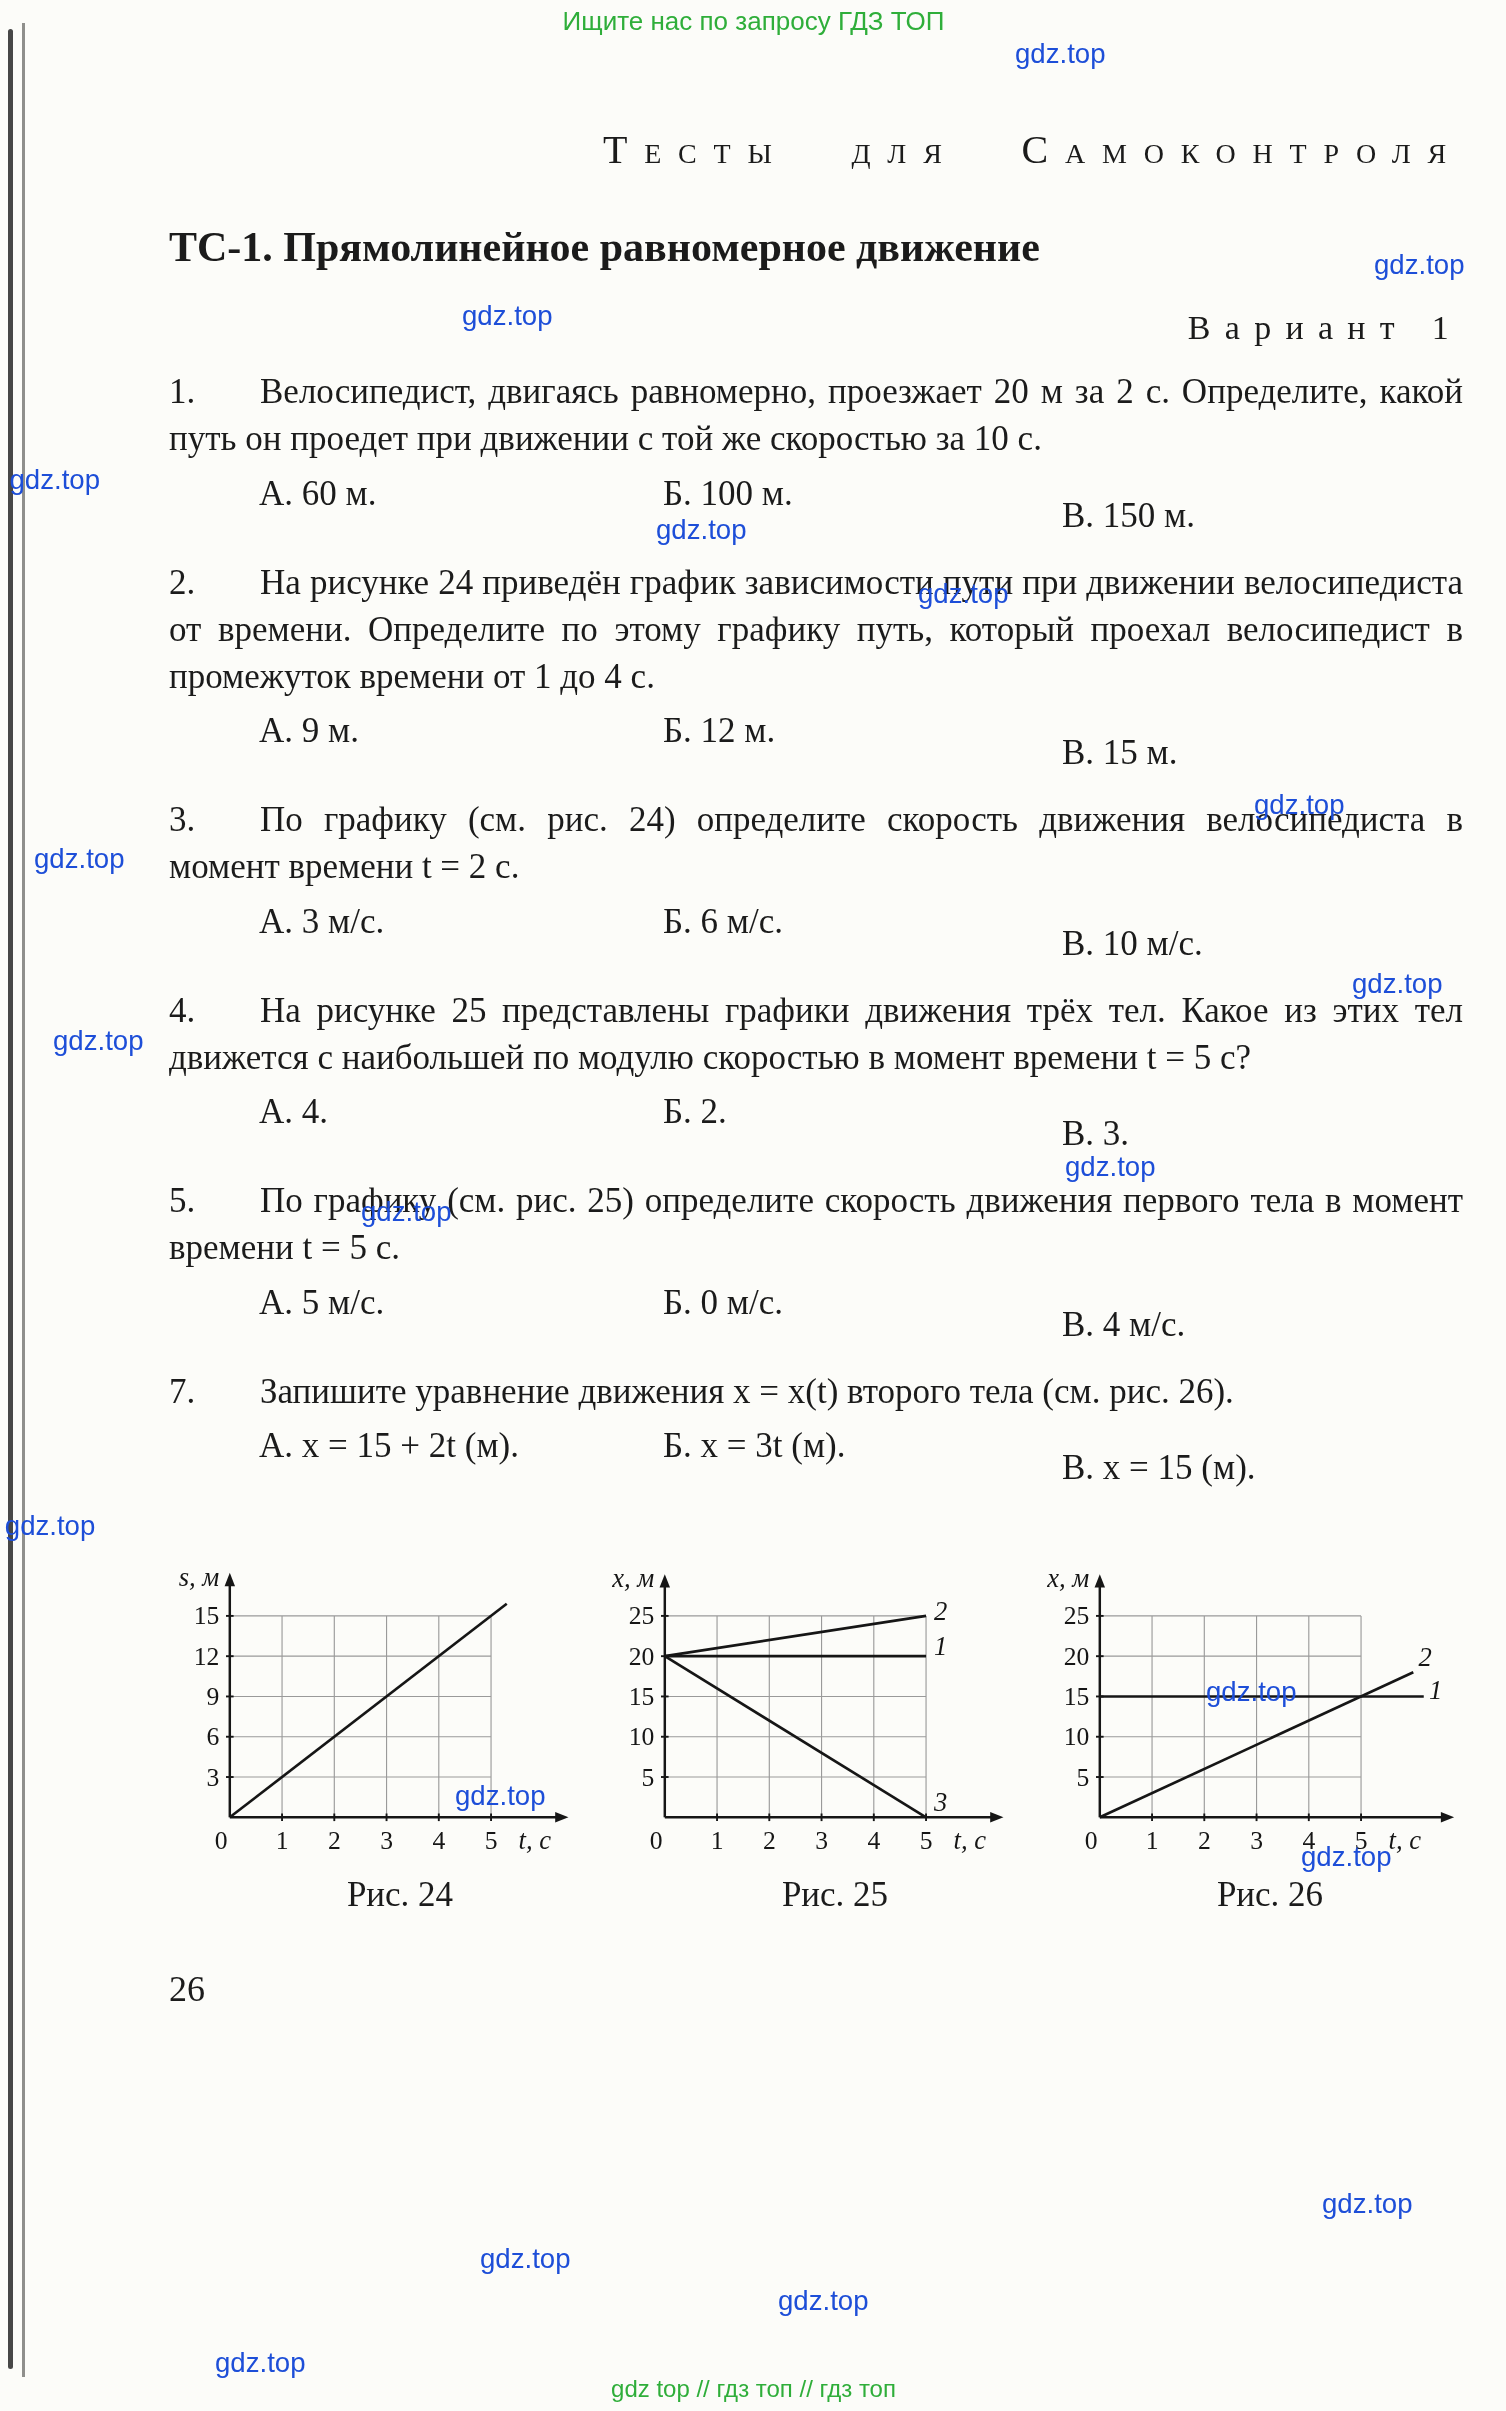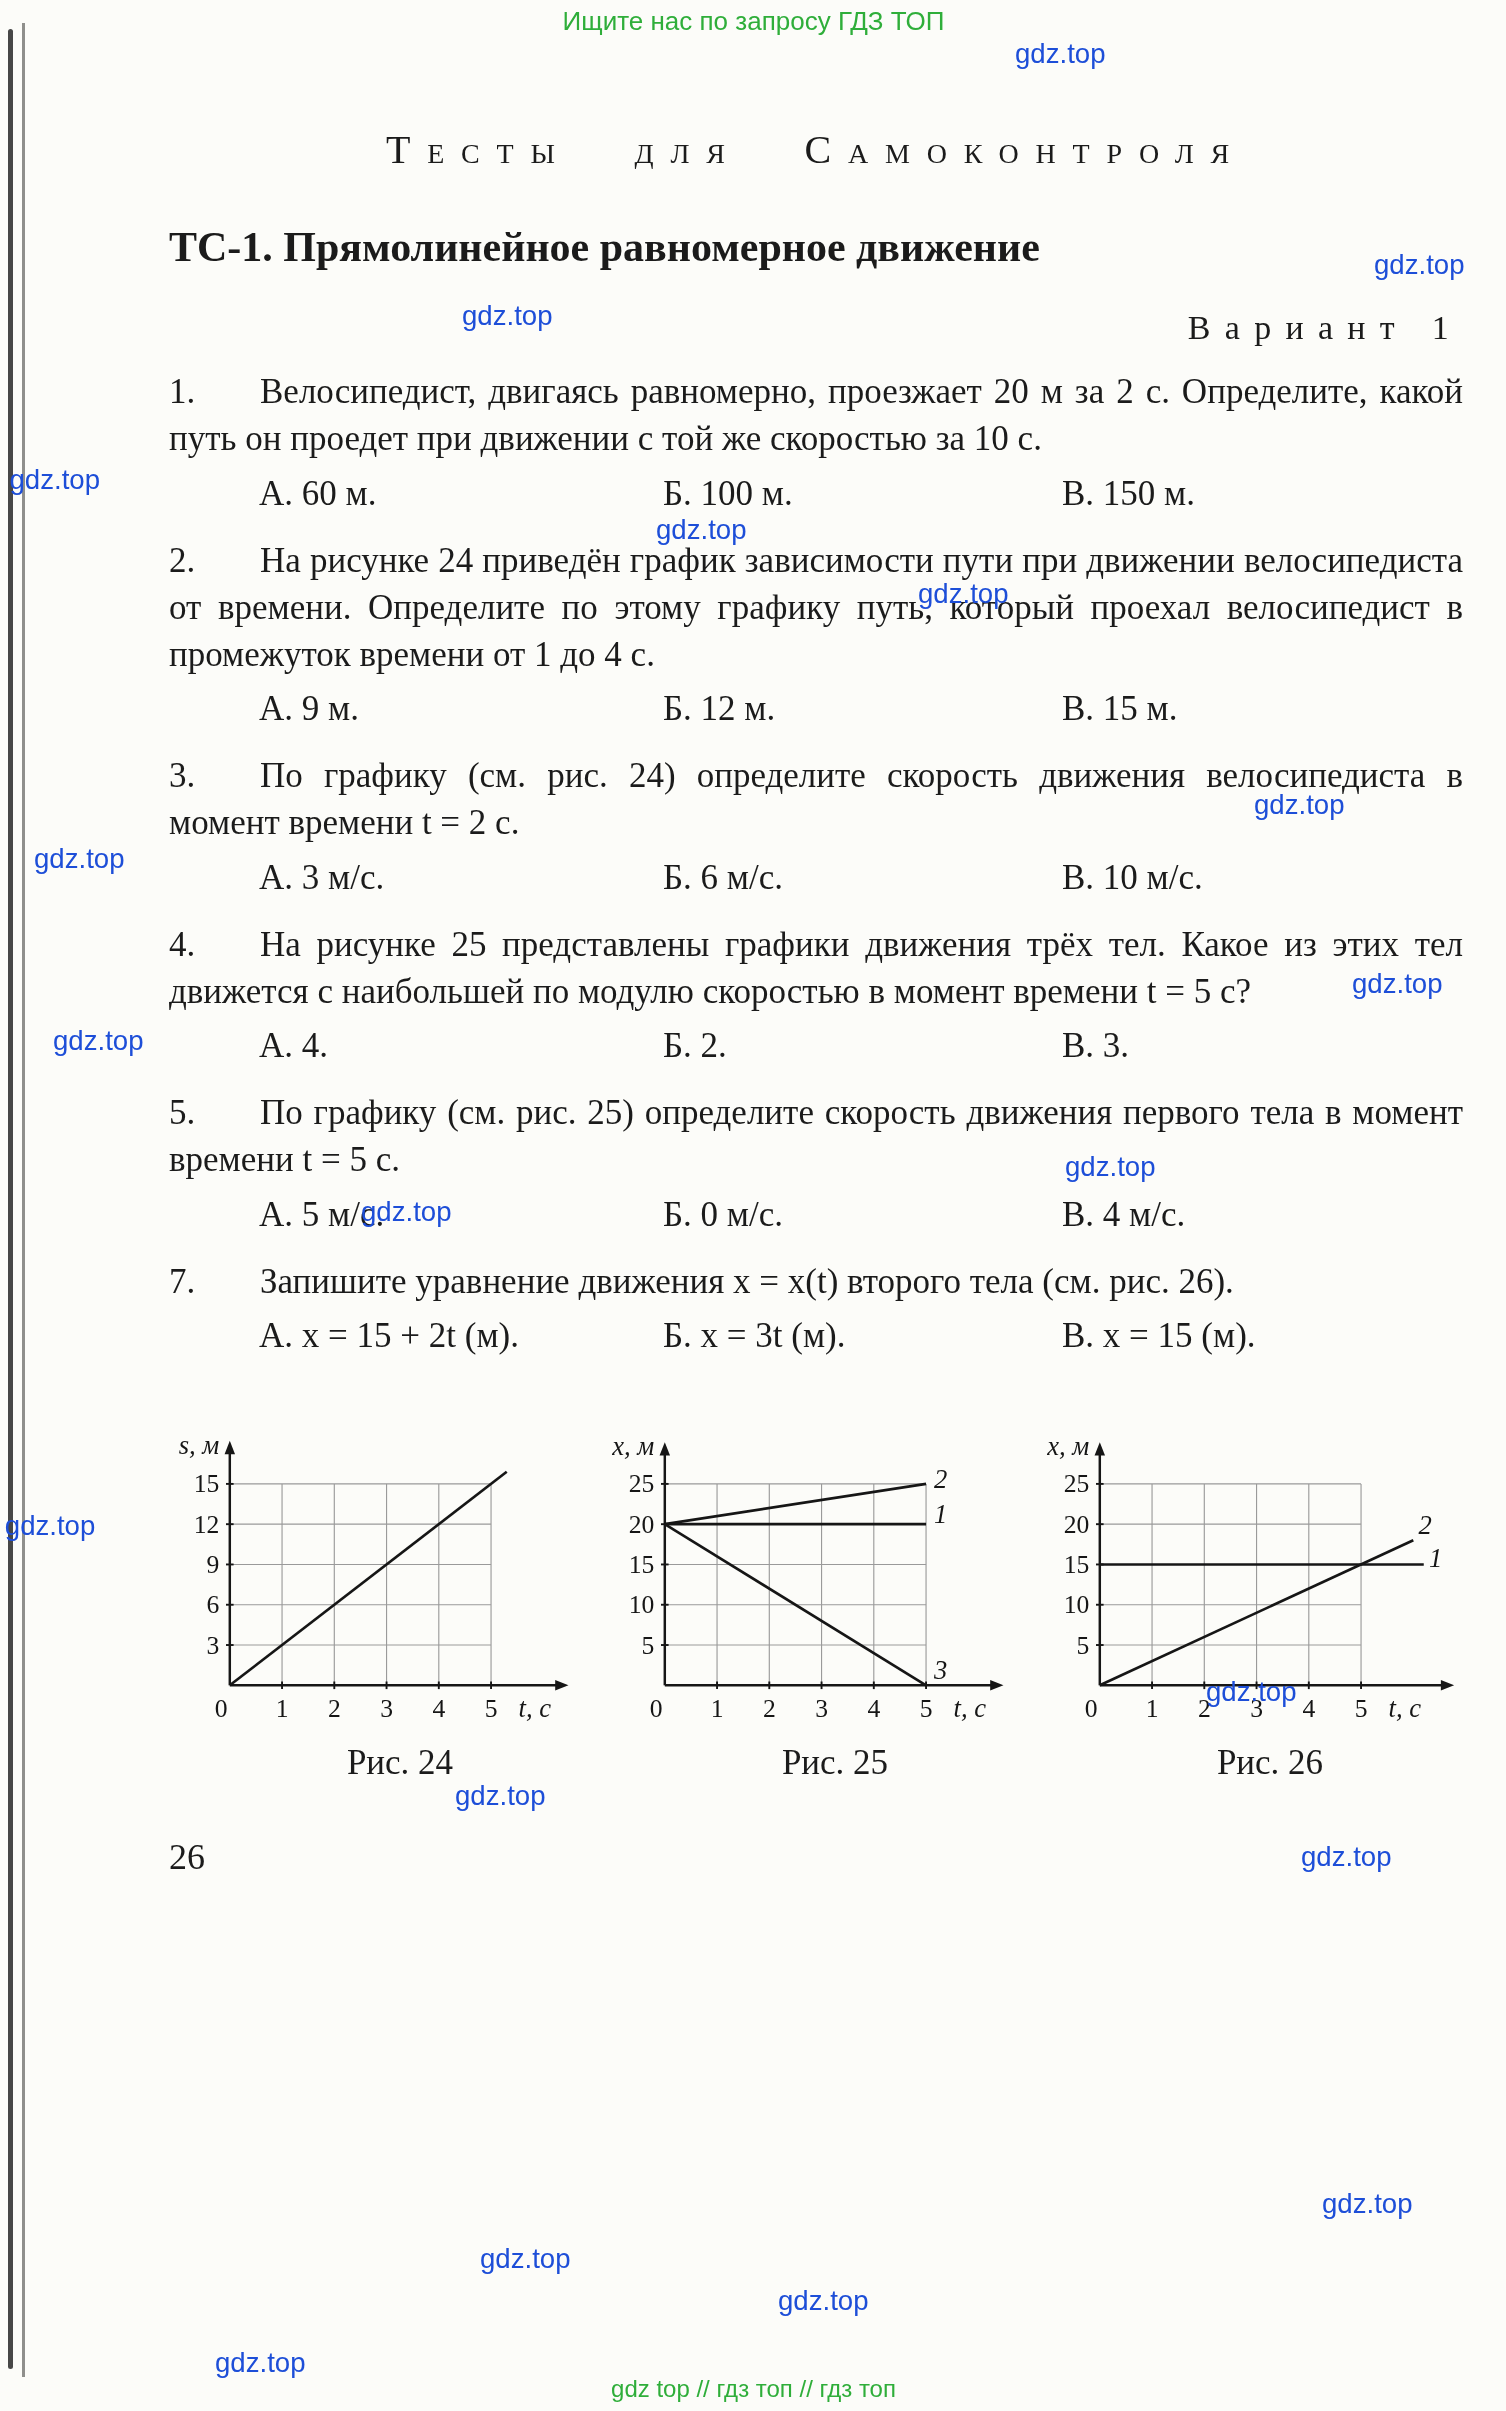--- a/index.html
+++ b/index.html
@@ -16,32 +16,32 @@
   .bottom-banner{
     position:absolute;bottom:7.6px;left:0;width:100%;text-align:center;
     font-family:"Liberation Sans",sans-serif;font-size:24px;color:#2fae3a;
   }
   .wm{
     position:absolute;font-family:"Liberation Sans",sans-serif;
     font-size:27.6px;color:#1d4ed8;white-space:nowrap;
   }
   .content{position:absolute;left:169px;top:0;width:1294px;padding-top:126px;}
   .section-title{
-    margin:0;text-align:center;font-size:40px;font-weight:400;
+    margin:0;text-align:right;font-size:40px;font-weight:400;
     font-variant:small-caps;letter-spacing:0.42em;word-spacing:0.9em;
   }
   .test-title{margin:49px 0 0 0;font-size:42px;font-weight:700;line-height:1.2;}
   .variant{margin-top:37px;text-align:right;font-size:34px;letter-spacing:0.42em;}
   .question{margin-top:21px;}
   .qtext{margin:0 0 9.5px 0;font-size:35px;line-height:47px;text-align:justify;}
   .qnum{display:inline-block;width:91px;}
   .answers{display:flex;font-size:35px;line-height:44px;margin-left:90px;}
   .opt-a{width:404px;}
   .opt-b{width:399px;}
-  .opt-v{flex:1;}
+  .opt-v{flex:1;margin-top:22px;}
   .figures{display:flex;gap:17px;margin-top:42px;}
   figure{margin:0;}
   figcaption{font-size:35px;text-align:center;padding-left:44px;margin-top:3.8px;}
   .page-number{font-size:36px;margin-top:53px;}
 </style>
 </head>
 <body>
 
 <div class="page">
 

